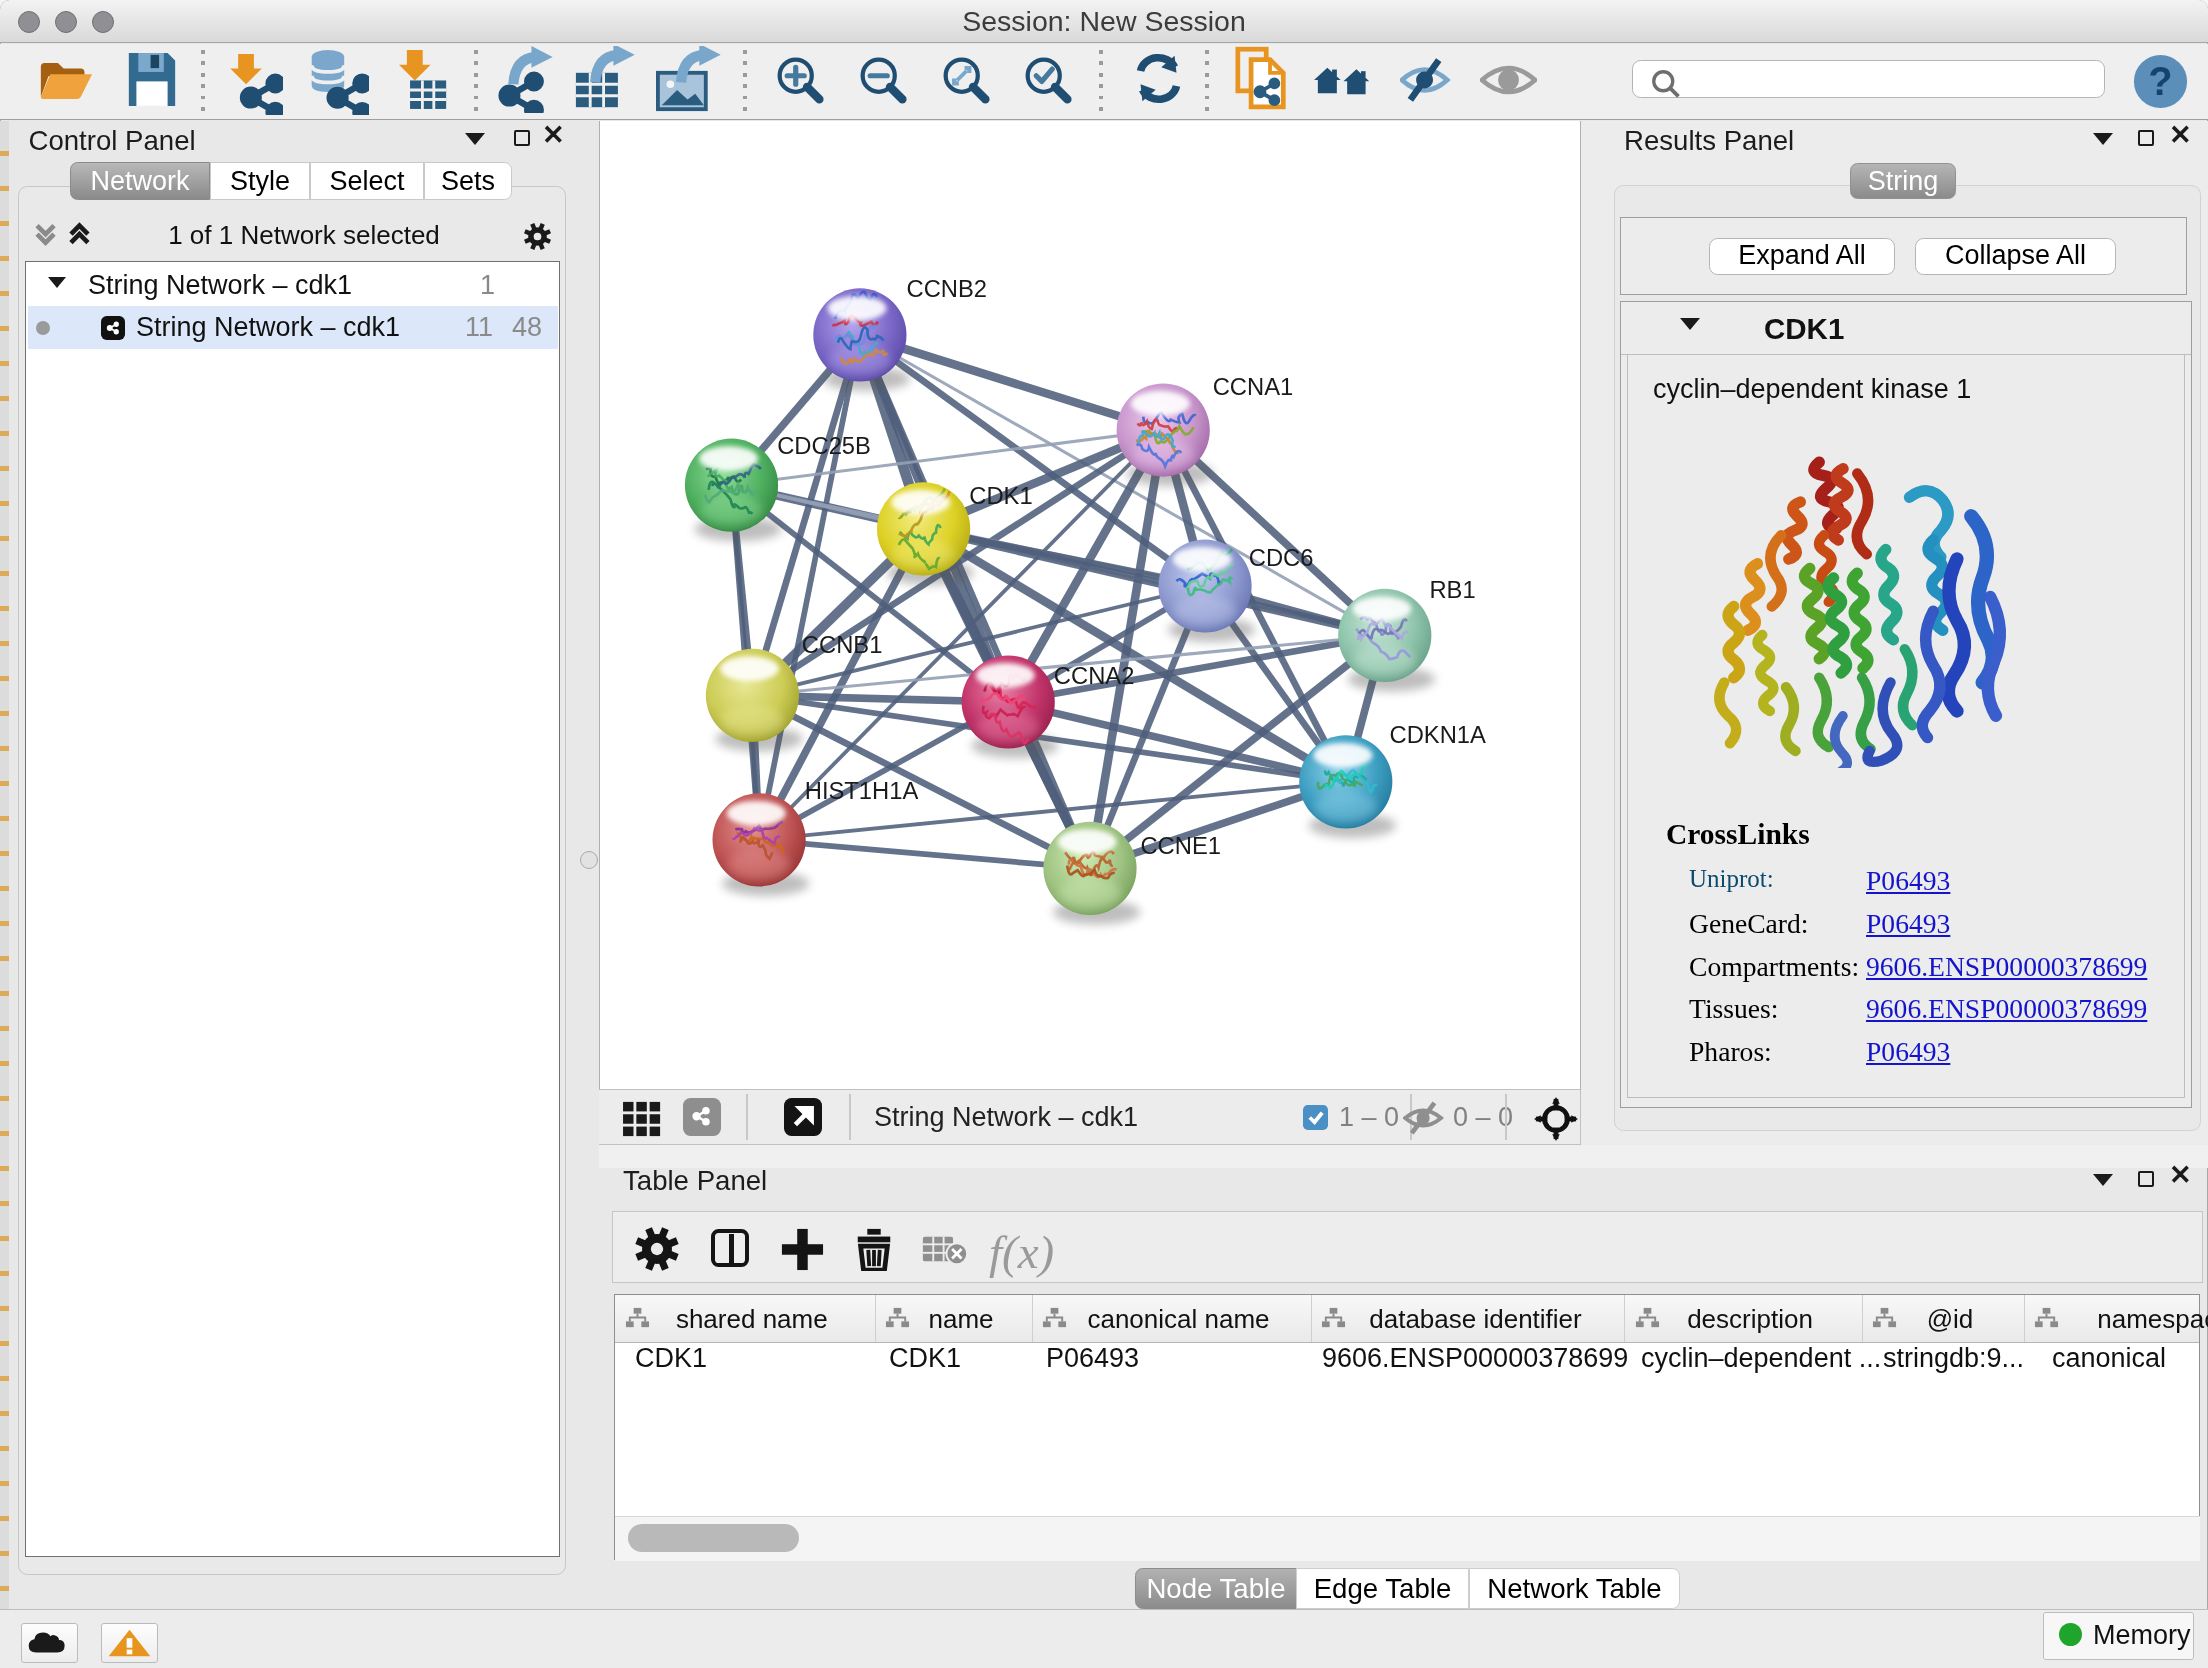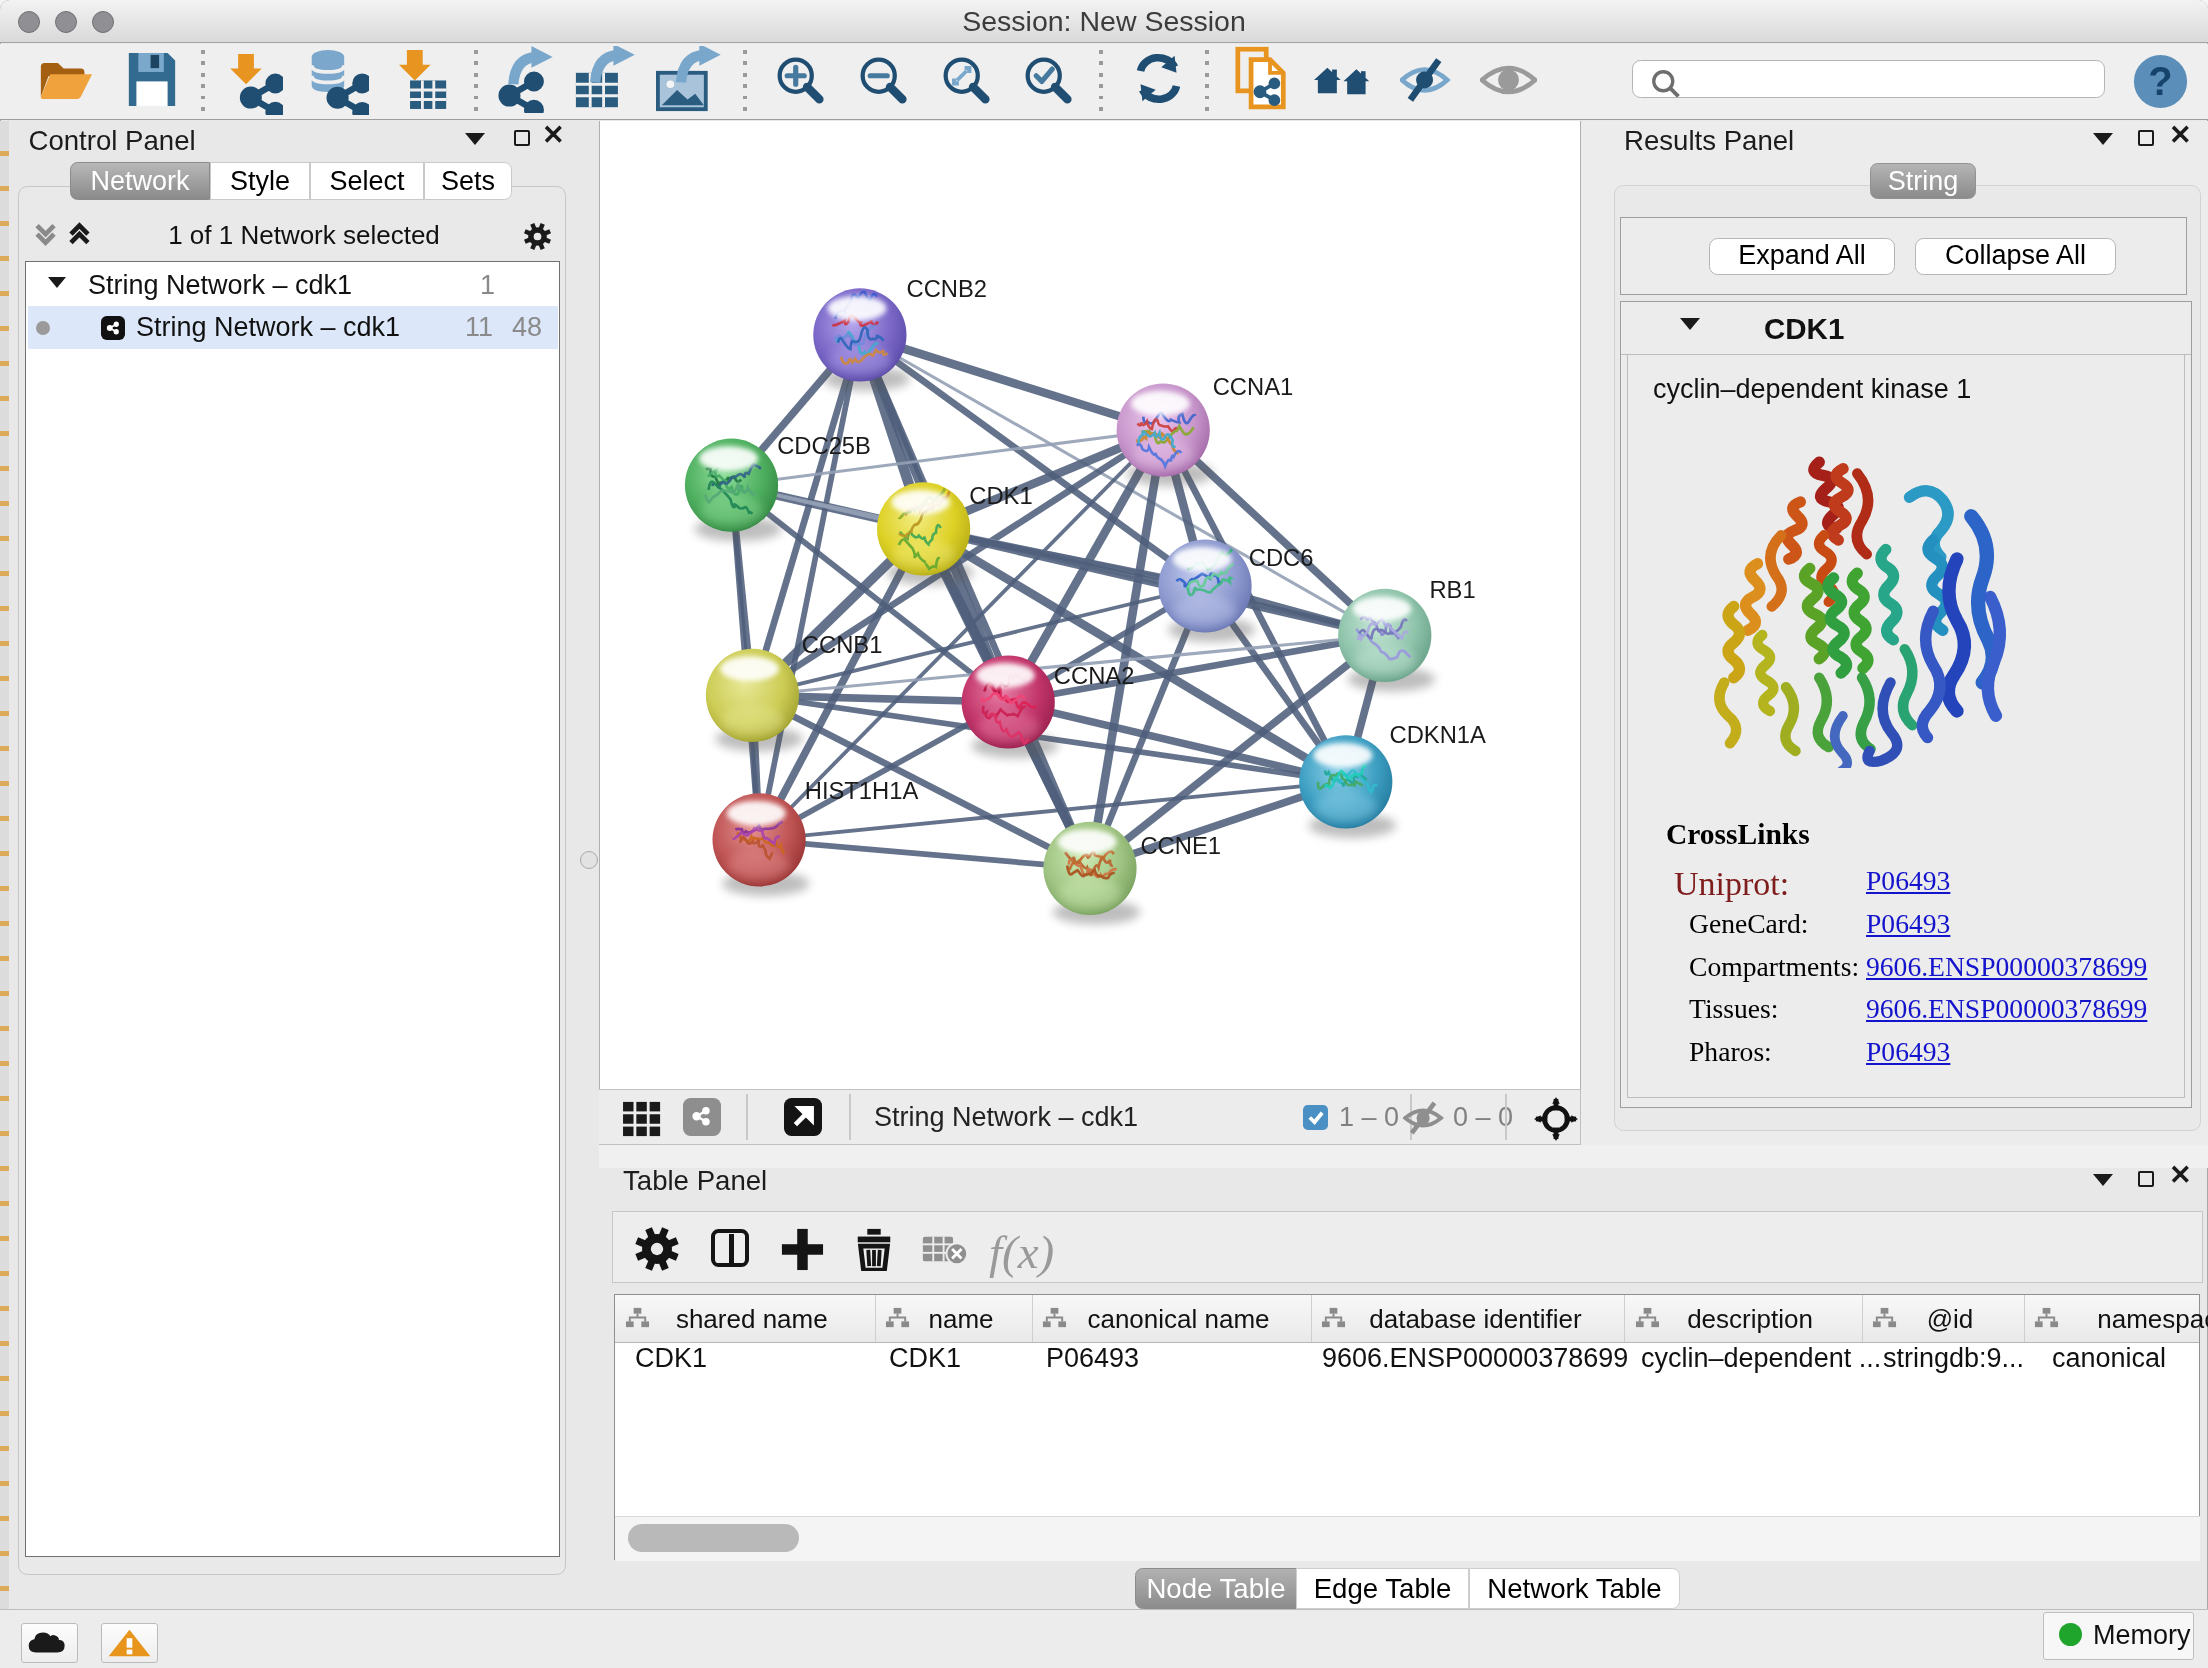--- a/index.html
+++ b/index.html
@@ -49,21 +49,21 @@
  background:#ececec;border:1.9px solid #c0c0c0;border-left:none;box-sizing:border-box;}
 #netscroll{position:absolute;left:599px;top:1145px;width:1609px;height:23px;
  background:#f0f0f0;}
 
 #rpanel{position:absolute;left:1581px;top:121px;width:628px;height:1024px;
  background:#ececec;}
 #rtabbox{position:absolute;left:1614px;top:185px;width:585px;height:944px;
  background:#e9e9e9;border:1px solid #d2d2d2;border-radius:9.5px;}
 #stringtab{position:absolute;left:1850px;top:163px;width:106px;height:36px;
  background:linear-gradient(#b5b5b5,#8b8b8b);border:1px solid #919191;border-radius:7.6px;
- color:#fff;font-size:27px;text-align:center;line-height:34px;box-sizing:border-box;margin-left:20px;}
+ color:#fff;font-size:27px;text-align:center;line-height:34px;box-sizing:border-box;}
 #rbox1{position:absolute;left:1620px;top:217px;width:567px;height:78px;
  background:#ececec;border:1.9px solid #9e9e9e;box-sizing:border-box;}
 .rbtn{position:absolute;top:20px;height:37px;background:#fff;border:1.9px solid #b5b5b5;
  border-radius:8.6px;box-sizing:border-box;font-size:27px;color:#000;
  text-align:center;line-height:33px;}
 #rbox2{position:absolute;left:1620px;top:301px;width:572px;height:807px;
  background:#ececec;border:1.9px solid #9e9e9e;box-sizing:border-box;}
 #rbox2inner{position:absolute;left:5.7px;top:52px;width:556px;height:742px;
  border:1px solid #bdbdbd;}
 .serif{font-family:"Liberation Serif",serif;}
@@ -712,21 +712,21 @@
         <path d="M255 55 Q275 40 290 58 Q302 74 288 90 Q274 104 288 118" fill="none" stroke="#2b9ac4" stroke-width="12" stroke-linecap="round"></path>
         <path d="M280 100 Q268 111 282 119 Q296 127 284 138 Q272 149 286 157 Q300 165 288 176 Q276 187 290 195" fill="none" stroke="#2490c0" stroke-width="12" stroke-linecap="round"></path>
         <path d="M320 75 Q345 105 332 140 Q320 172 338 205 Q350 228 332 250" fill="none" stroke="#2c64c8" stroke-width="15" stroke-linecap="round"></path>
         <path d="M305 120 Q288 155 305 185 Q322 212 302 242 Q288 262 305 280" fill="none" stroke="#2344bb" stroke-width="14" stroke-linecap="round"></path>
         <path d="M340 160 Q358 195 344 228 Q330 258 346 285" fill="none" stroke="#3a5ecc" stroke-width="13" stroke-linecap="round"></path>
         <path d="M280 175 Q264 205 280 232 Q296 256 276 280 Q262 295 274 308" fill="none" stroke="#3558c4" stroke-width="12" stroke-linecap="round"></path>
         <path d="M235 250 Q218 280 236 303 Q252 322 226 332 Q205 338 213 322" fill="none" stroke="#3050b8" stroke-width="11" stroke-linecap="round"></path>
         <path d="M185 285 Q168 307 184 324 Q196 336 182 344" '="" fill="none" stroke="#4468c0" stroke-width="10" stroke-linecap="round"></path>
       </svg>
       <div class="abs serif" style="left:45px;top:516px;font-size:29.5px;font-weight:bold;color:#000">CrossLinks</div>
-      <div class="abs serif" style="left:53px;top:563px;font-size:34px;color:#7f1d1d">Uniprot:</div>
+      <div class="abs serif" style="left:68px;top:563px;font-size:25px;color:#0c4a6e">Uniprot:</div>
       <div class="abs serif xlink" style="left:245px;top:563px;font-size:27.6px">P06493</div>
       <div class="abs serif" style="left:68px;top:606px;font-size:27.6px;color:#000">GeneCard:</div>
       <div class="abs serif xlink" style="left:245px;top:606px;font-size:27.6px">P06493</div>
       <div class="abs serif" style="left:68px;top:649px;font-size:27.6px;color:#000">Compartments:</div>
       <div class="abs serif xlink" style="left:245px;top:649px;font-size:27.6px">9606.ENSP00000378699</div>
       <div class="abs serif" style="left:68px;top:691px;font-size:27.6px;color:#000">Tissues:</div>
       <div class="abs serif xlink" style="left:245px;top:691px;font-size:27.6px">9606.ENSP00000378699</div>
       <div class="abs serif" style="left:68px;top:734px;font-size:27.6px;color:#000">Pharos:</div>
       <div class="abs serif xlink" style="left:245px;top:734px;font-size:27.6px">P06493</div>
     </div>

